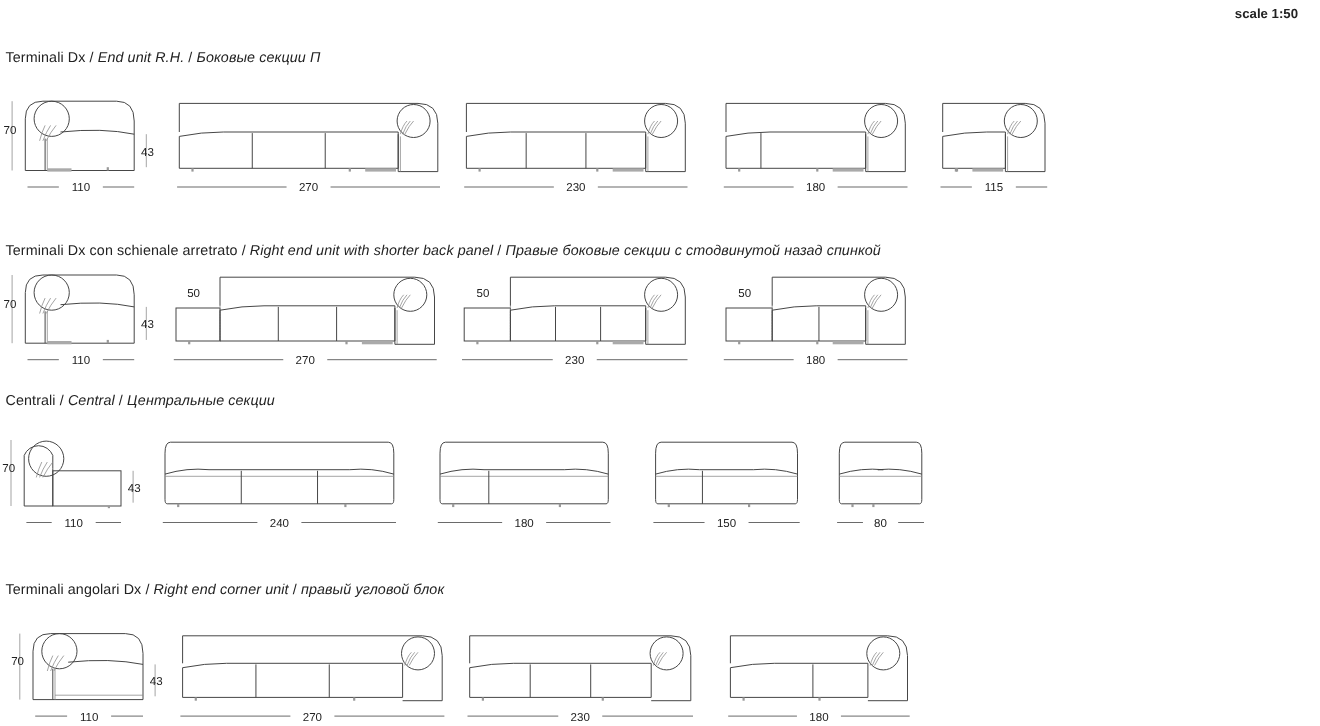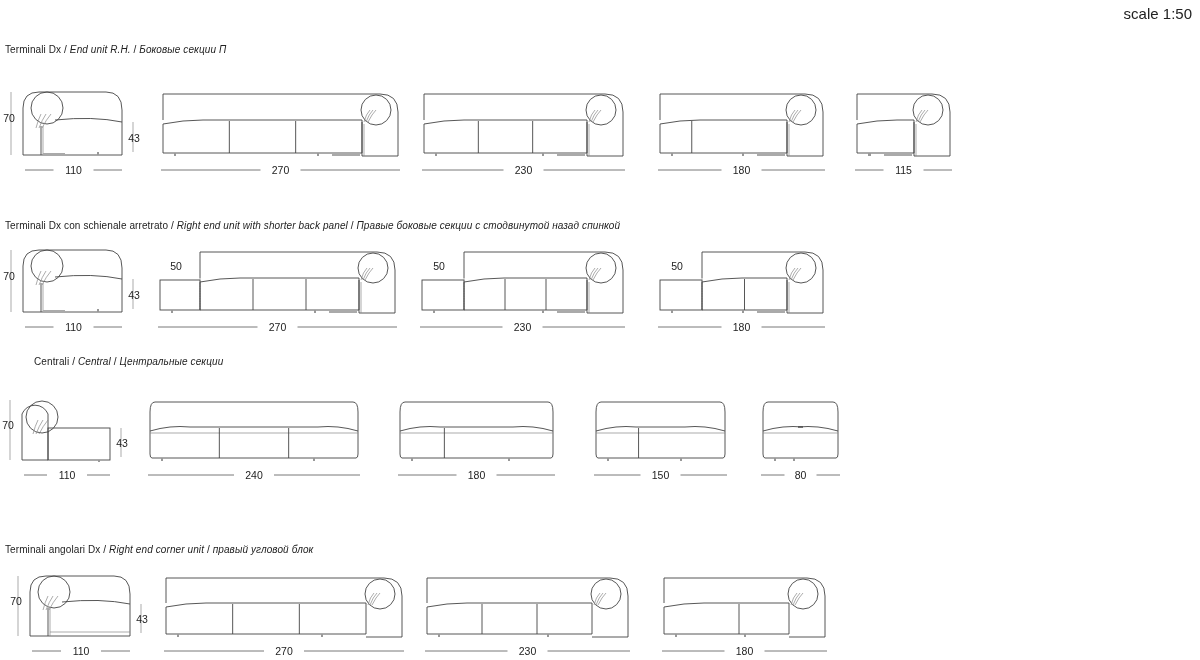--- a/index.html
+++ b/index.html
@@ -1,36 +1,36 @@
 <!DOCTYPE html>
 <html><head>
 <meta charset="utf-8">
 <style>
   html, body { margin: 0; padding: 0; background: #ffffff; }
   body { width: 1200px; height: 660px; position: relative; overflow: hidden;
          font-family: "Liberation Sans", "DejaVu Sans", sans-serif; color: #222; }
-  .scale { position: absolute; right: 8px; top: 5px; font-size: 15px; font-weight: normal; color: #222; }
-  .sec-title { position: absolute; left: 5px; font-size: 10px; color: #222; white-space: nowrap; letter-spacing: 0.1px; }
+  .scale { position: absolute; right: 20px; top: 5px; font-size: 12px; font-weight: bold; color: #222; }
+  .sec-title { position: absolute; left: 5px; font-size: 13px; color: #222; white-space: nowrap; letter-spacing: 0.1px; }
   .sec-title .it { font-style: italic; }
   svg#drawing { position: absolute; left: 0; top: 0; }
   .dimtxt { font-family: "Liberation Sans", sans-serif; font-size: 10.5px; fill: #222; }
   .ln { stroke: #444; stroke-width: 0.9; fill: none; }
   .lt { stroke: #888; stroke-width: 0.7; fill: none; }
   .dm { stroke: #555; stroke-width: 0.8; }
 </style>
 </head>
 <body>
 
 <div class="scale">scale 1:50</div>
 
 <div id="titles">
     <div class="sec-title" style="top: 44px;"><span>Terminali Dx / </span><span class="it">End unit R.H.</span><span> / </span><span class="it">Боковые секции П</span></div>
     <div class="sec-title" style="top: 220px;"><span>Terminali Dx con schienale arretrato / </span><span class="it">Right end unit with shorter back panel</span><span> / </span><span class="it">Правые боковые секции с стодвинутой назад спинкой</span></div>
-    <div class="sec-title" style="top: 356px; margin-left: 29px;"><span>Centrali / </span><span class="it">Central</span><span> / </span><span class="it">Центральные секции</span></div>
-    <div class="sec-title" style="top: 544px;"><span>Terminali angolari Dx / </span><span class="it">Right end corner unit</span><span> / </span><span class="it">правый угловой блок</span></div>
+    <div class="sec-title" style="top: 356px;"><span>Centrali / </span><span class="it">Central</span><span> / </span><span class="it">Центральные секции</span></div>
+    <div class="sec-title" style="top: 528px;"><span>Terminali angolari Dx / </span><span class="it">Right end corner unit</span><span> / </span><span class="it">правый угловой блок</span></div>
   </div>
 
 <svg id="drawing" width="1200" height="660" viewBox="0 0 1200 660" xmlns="http://www.w3.org/2000/svg">
     <g>
       <g>
         <line x1="11" y1="92" x2="11" y2="155" class="lt"></line>
         <text x="9" y="122.24" class="dimtxt" text-anchor="middle">70</text>
         <path d="M23,155 L23,108 Q23,92 39,92 L106,92 Q122,92 122,110 L122,155 Z" class="ln"></path>
         <circle cx="47" cy="108" r="16" class="ln"></circle>
         <path d="M55,120 Q93,116 122,122" class="ln"></path>

